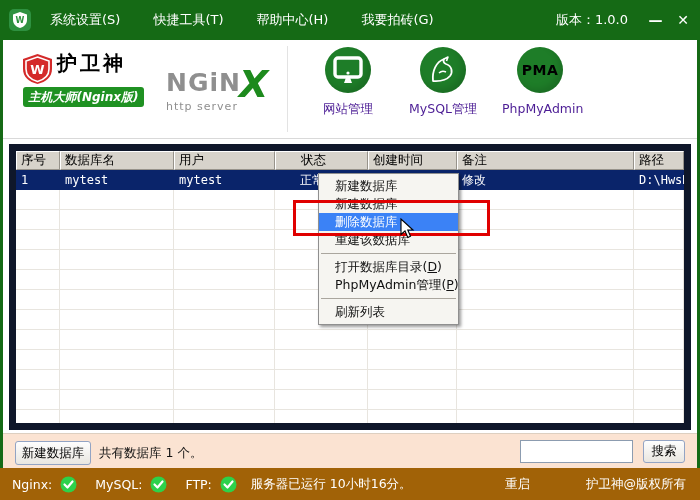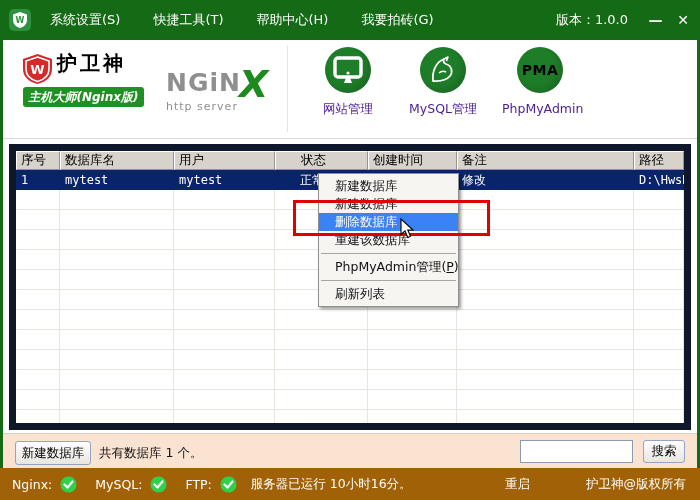--- a/index.html
+++ b/index.html
@@ -285,20 +285,21 @@
         <div class="td c6"></div>
       </div>
   </div>
 
   <div class="context-menu">
     <div class="cm-item">新建数据库</div>
     <div class="cm-item">新建数据库</div>
     <div class="cm-item highlighted">删除数据库</div>
     <div class="cm-item">重建该数据库</div>
     <div class="cm-sep"></div>
+    <div class="cm-item"><span>打开数据库目录(</span><span class="hotkey">D</span><span>)</span></div>
     <div class="cm-item"><span>PhpMyAdmin管理(</span><span class="hotkey">P</span><span>)</span></div>
     <div class="cm-sep"></div>
     <div class="cm-item">刷新列表</div>
   </div>
 
   <div class="red-box"></div>
 
   <div class="cursor">
     <svg width="15" height="21" viewBox="0 0 15 21">
       <path d="M1 1 L1 16.5 L5 13 L7.8 19.5 L10.5 18.3 L7.8 12 L13 12 Z" fill="#fff" stroke="#000" stroke-width="1.1"></path>

